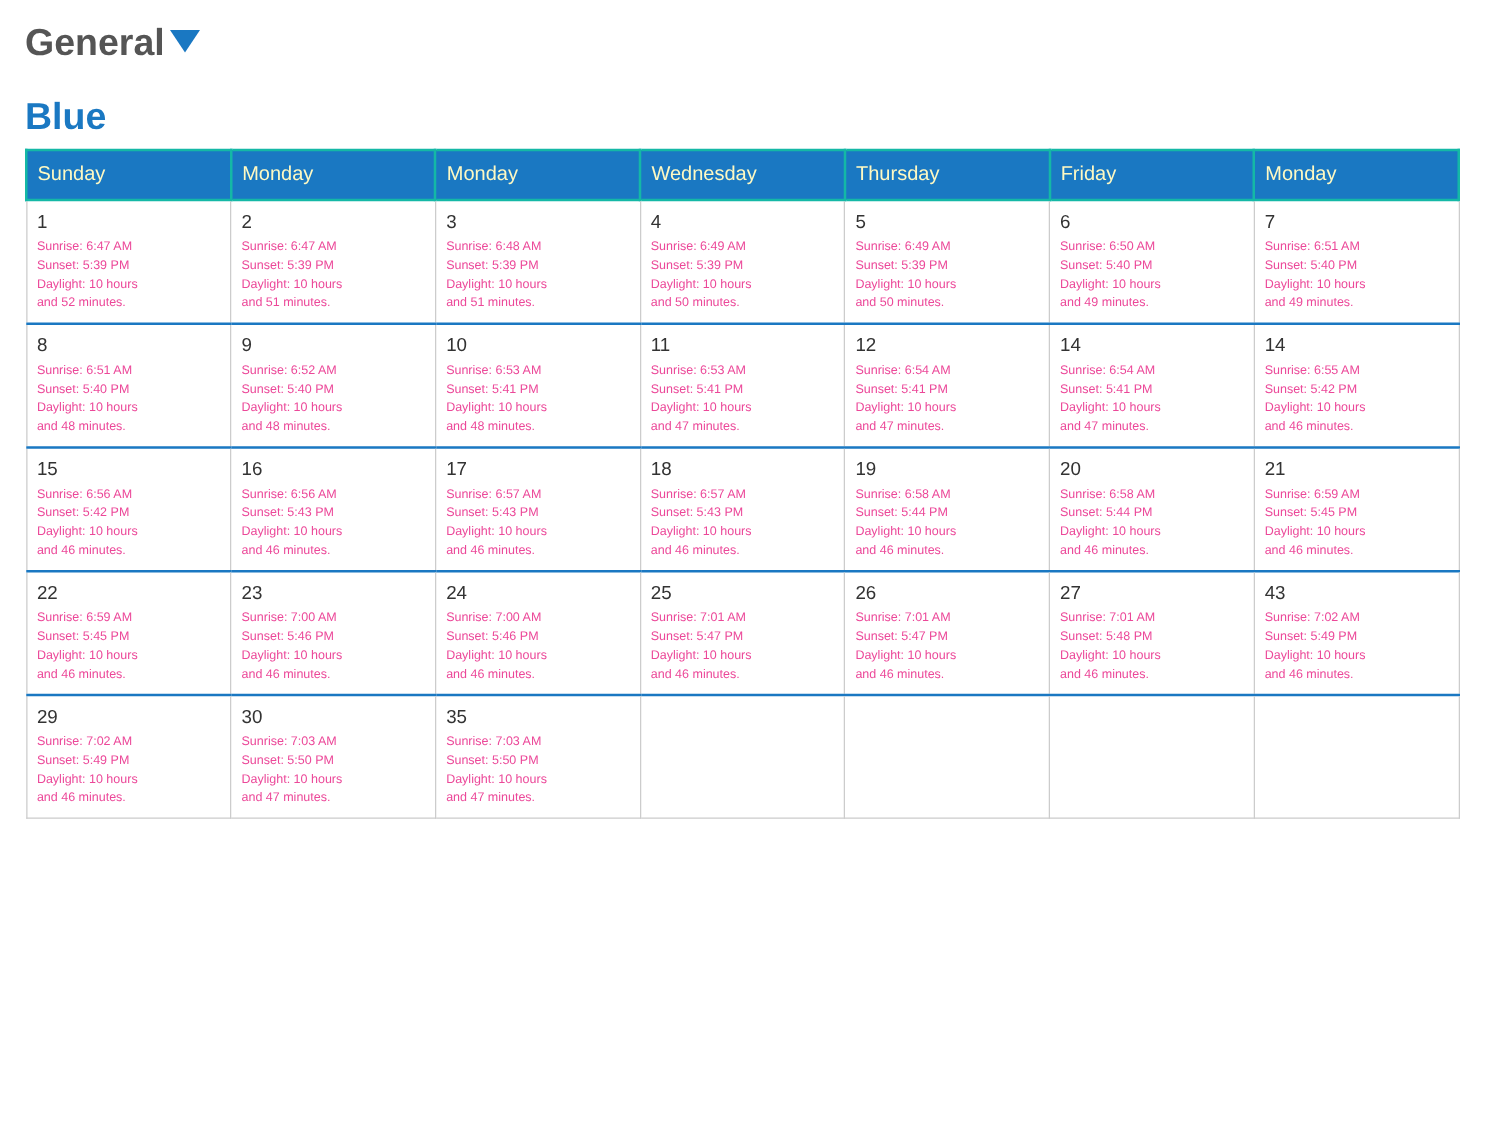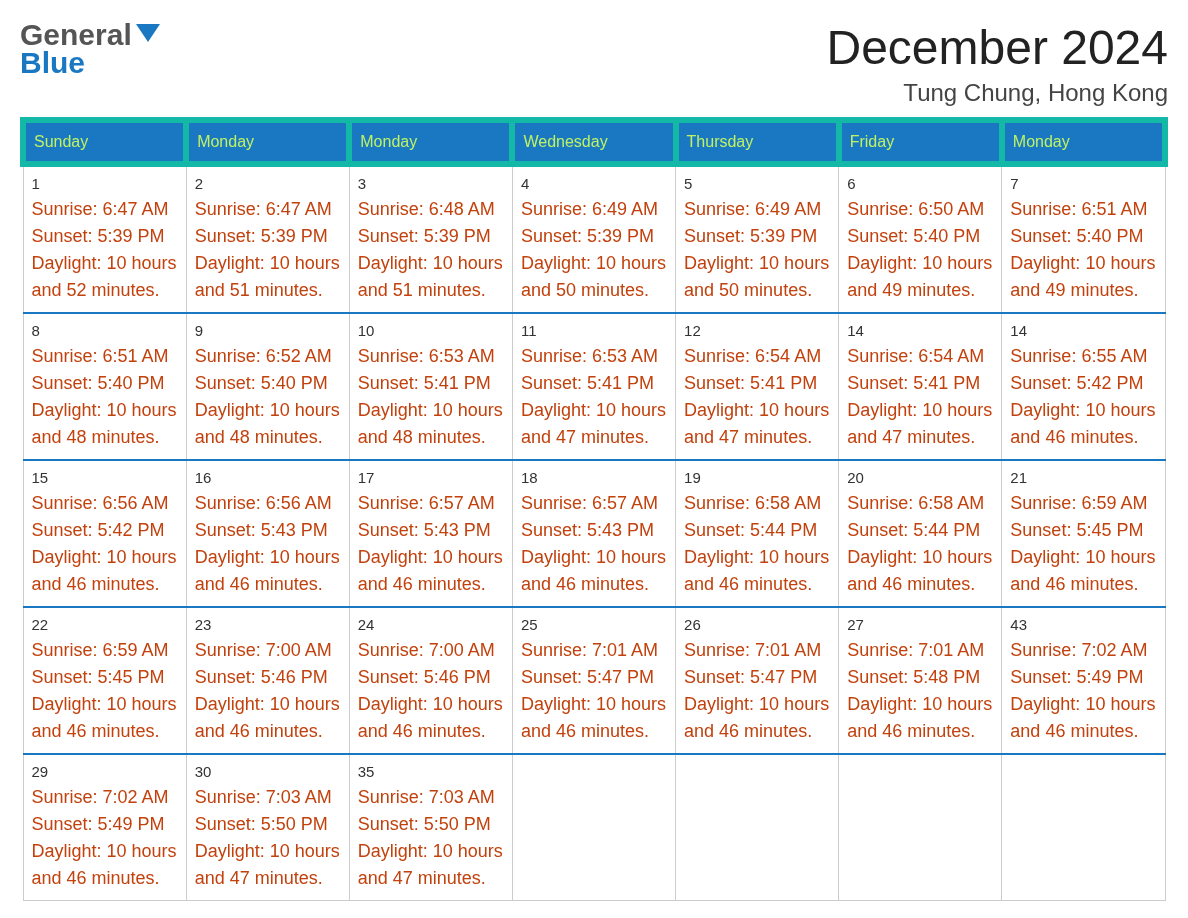--- a/index.html
+++ b/index.html
@@ -29,60 +29,61 @@
       color: #444;
       margin-top: 4px;
     }
     .calendar-table {
       width: 100%;
       border-collapse: collapse;
       margin-top: 10px;
     }
     .calendar-table th {
       background-color: #1a78c2;
-      color: #bef264;
+      color: #fef9c3;
       padding: 10px 8px;
       text-align: left;
       font-size: 16px;
       font-weight: normal;
-      border: 6px solid #14b8a6;
+      border: 2px solid #14b8a6;
     }
     .calendar-table td {
       vertical-align: top;
       padding: 8px;
       border: 1px solid #ccc;
       width: 14.28%;
       font-size: 13px;
       color: #333;
       min-height: 100px;
     }
     .calendar-table td .day-num {
       font-size: 15px;
       font-weight: normal;
       display: block;
       margin-bottom: 4px;
     }
     .calendar-table td .day-info {
-      font-size: 18px;
+      font-size: 10px;
       line-height: 1.5;
-      color: #c2410c;
+      color: #ec4899;
     }
     .calendar-table tr td {
       border-top: 2px solid #1a78c2;
     }
     .calendar-table tbody tr:not(:first-child) td {
       border-top: 2px solid #1a78c2;
     }
     .empty-cell {
       background: #fff;
     }
     .logo-wrapper {
       display: flex;
       flex-direction: column;
       line-height: 1;
+      gap: 31px;
     }
     .logo-top {
       display: flex;
       align-items: center;
     }
     .logo-g {
       font-size: 30px;
       font-weight: bold;
       color: #555;
     }
@@ -107,24 +108,20 @@
 </head>
 <body>
 
 <div class="header">
   <div class="logo-wrapper">
     <div class="logo-top">
       <span class="logo-g">General</span>
       <span class="logo-triangle"></span>
     </div>
     <div class="logo-blue-text">Blue</div>
-  </div>
-  <div class="title-section">
-    <div class="month-title">December 2024</div>
-    <div class="location-title">Tung Chung, Hong Kong</div>
   </div>
 </div>
 
 <table class="calendar-table">
   <thead>
     <tr>
     <th>Sunday</th>
         <th>Monday</th>
         <th>Monday</th>
         <th>Wednesday</th>

